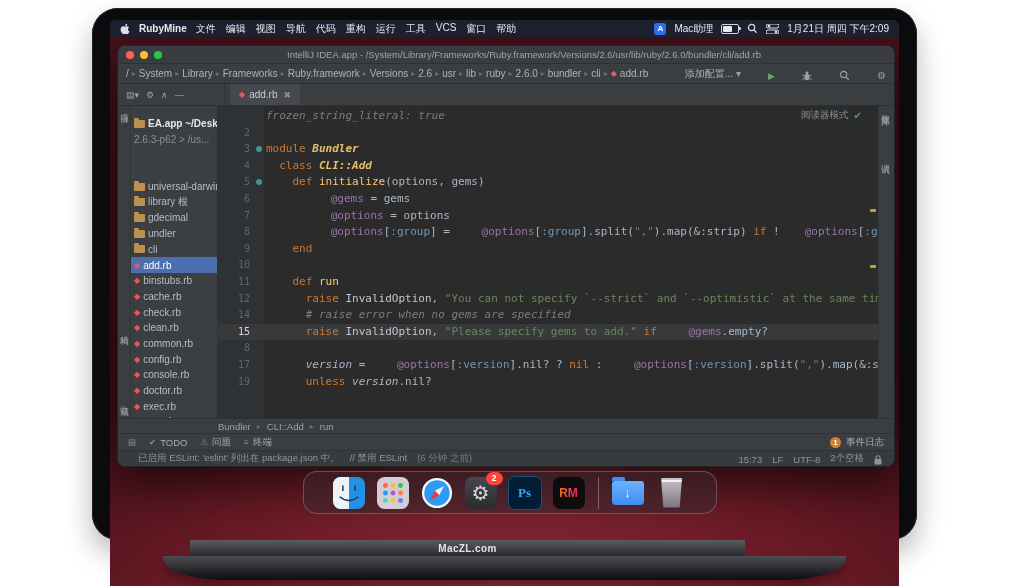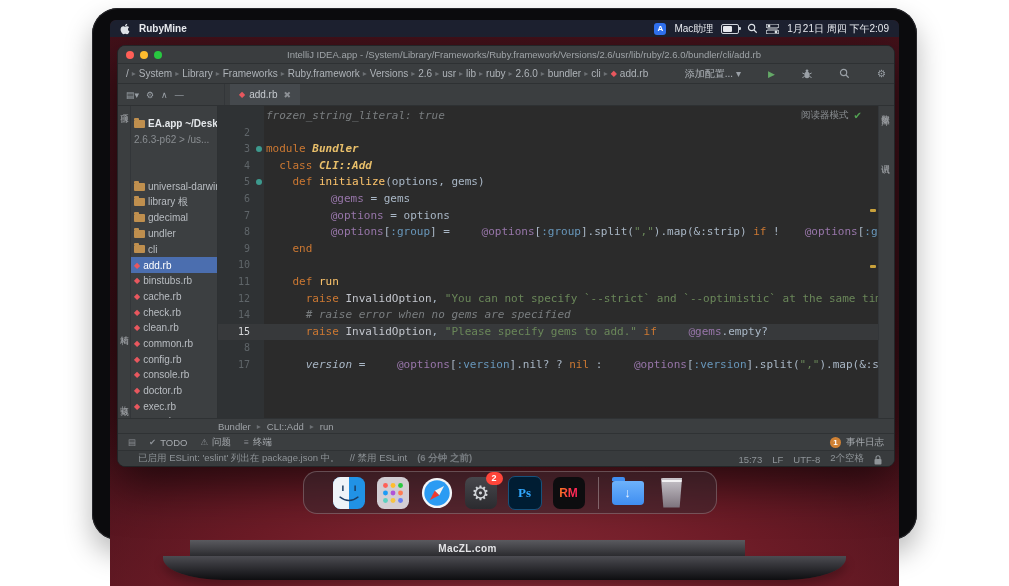--- a/index.html
+++ b/index.html
@@ -36,21 +36,21 @@
   .titlebar{height:17px;background:#3a3d3f;display:flex;align-items:center;padding:0 8px;flex:none;border-bottom:1px solid #2e3133;}
   .lights{display:flex;gap:6px;flex:none;}
   .light{width:8px;height:8px;border-radius:50%;}
   .l-close{background:#ff5f57}.l-min{background:#febc2e}.l-zoom{background:#28c840}
   .wtitle{flex:1;text-align:center;font-size:9.5px;color:#9fa4a8;white-space:nowrap;overflow:hidden;text-overflow:ellipsis;padding:0 10px;}
   .navbar{height:19px;background:#3b3e40;border-bottom:1px solid #2e3133;display:flex;align-items:center;
           padding:0 8px;font-size:10px;flex:none;}
   .crumbs{display:flex;align-items:center;gap:3px;white-space:nowrap;overflow:hidden;flex:1;}
   .crumb{color:#aeb3b8;}
   .csep{color:#6c7074;font-size:8px;}
-  .nav-actions{display:flex;align-items:center;gap:27px;flex:none;margin-left:8px;}
+  .nav-actions{display:flex;align-items:flex-end;gap:27px;flex:none;margin-left:8px;}
   .runcfg{display:flex;align-items:center;gap:3px;color:#aeb3b8;}
   .play{color:#64a867;font-size:9px;}
   .navico{color:#9aa0a6;font-size:10px;line-height:1;}
   .tabrow{height:21px;background:#3b3e40;border-bottom:1px solid #2e3133;display:flex;align-items:stretch;flex:none;}
   .panel-tools{width:98px;flex:none;display:flex;align-items:center;gap:7px;padding-left:8px;color:#9aa0a6;font-size:9px;border-right:1px solid #333639;}
   .tab{display:flex;align-items:center;gap:4px;padding:0 9px;background:#45494d;color:#c6cacf;font-size:10px;margin-left:5px;}
   .rubyico{color:#e8575e;font-size:8px;}
   .tabclose{color:#8d9196;font-size:9px;margin-left:2px;}
   
   .main{flex:1;display:flex;min-height:0;}
@@ -97,21 +97,21 @@
   .toolrow{height:16px;background:#3b3e40;border-top:1px solid #2f3234;display:flex;align-items:center;
            font-size:9.5px;color:#a7abaf;padding:0 10px;gap:13px;flex:none;}
   .trit{display:flex;align-items:center;gap:4px;}
   .mini{font-size:8.5px;color:#8d9196;}
   .tr-right{margin-left:auto;display:flex;align-items:center;gap:5px;}
   .evbadge{width:11px;height:11px;border-radius:50%;background:#cf8134;color:#fff;font-size:8px;
            display:inline-flex;align-items:center;justify-content:center;font-weight:bold;}
   .statusrow{height:15px;background:#383b3d;border-top:1px solid #2f3234;display:flex;align-items:center;
              font-size:9.5px;color:#8f9498;padding:0 12px 0 20px;gap:10px;flex:none;}
   .st-right{margin-left:auto;display:flex;align-items:flex-end;gap:10px;}
-  .sttime{color:#787d81;font-weight:bold;}
+  .sttime{color:#787d81;}
   
   .dock{position:absolute;left:193px;top:451px;width:412px;height:41px;border-radius:14px;
         background:rgba(58,40,48,.55);border:1px solid rgba(255,255,255,.22);
         display:flex;align-items:center;justify-content:center;gap:10px;z-index:20;}
   .dock-icon{width:34px;height:34px;position:relative;display:flex;align-items:center;justify-content:center;}
   .dock-sep{width:1px;height:32px;background:rgba(255,255,255,.3);margin:0 2px;}
   .gearbox{width:32px;height:32px;border-radius:7px;background:linear-gradient(#47474c,#2b2b2f);
            display:flex;align-items:center;justify-content:center;color:#d2d5d9;font-size:20px;}
   .psq{width:32px;height:32px;border-radius:7px;background:#001d33;border:1px solid #17527c;
        display:flex;align-items:center;justify-content:center;color:#31a8ff;font-size:13px;font-weight:bold;font-family:Liberation Serif, serif;}
@@ -134,20 +134,33 @@
   <div class="bezel">
     <div class="screen">
 
       <div class="menubar">
         <span style="display:inline-flex;">
           <svg width="10" height="12" viewBox="0 0 384 512">
               <path fill="#dde1e6" d="M318.7 268.7c-.2-36.7 16.4-64.4 50-84.8-18.8-26.9-47.2-41.7-84.7-44.6-35.5-2.8-74.3 20.7-88.5 20.7-15 0-49.4-19.7-76.4-19.7C63.3 141.2 4 184.8 4 273.5q0 39.3 14.4 81.2c12.8 36.7 59 126.7 107.2 125.2 25.2-.6 43-17.9 75.8-17.9 31.8 0 48.3 17.9 76.4 17.9 48.6-.7 90.4-82.5 102.6-119.3-65.2-30.7-61.7-90-61.7-91.9zm-56.6-164.2c27.3-32.4 24.8-61.9 24-72.5-24.1 1.4-52 16.4-67.9 34.9-17.5 19.8-27.8 44.3-25.6 71.9 26.1 2 49.9-11.4 69.5-34.3z"></path>
             </svg>
         </span>
         <span class="appname">RubyMine</span>
+        <span class="menus">
+            <span>文件</span>
+            <span>编辑</span>
+            <span>视图</span>
+            <span>导航</span>
+            <span>代码</span>
+            <span>重构</span>
+            <span>运行</span>
+            <span>工具</span>
+            <span>VCS</span>
+            <span>窗口</span>
+            <span>帮助</span>
+          </span>
         <span class="mb-right">
           <span class="asst-ico">A</span>
           <span>Mac助理</span>
           <span class="batt"></span>
           <span style="display:inline-flex;">
             <svg width="11" height="11" viewBox="0 0 12 12">
                 <circle cx="5" cy="5" r="3.4" fill="none" stroke="#dde1e6" stroke-width="1.3"></circle>
                 <line x1="7.6" y1="7.6" x2="10.6" y2="10.6" stroke="#dde1e6" stroke-width="1.3"></line>
               </svg>
           </span>
@@ -411,20 +424,25 @@
                 </div>
                 <div class="code-row">
                   <span class="gutter">8</span>
                   <span class="fold"></span>
                   <span class="ctext"></span>
                 </div>
                 <div class="code-row">
                   <span class="gutter">17</span>
                   <span class="fold"></span>
                   <span class="ctext"><span class="tk-pl">      </span><span class="tk-lv">version</span><span class="tk-pl"> = </span><span class="tk-iv">@options</span><span class="tk-pl">[</span><span class="tk-sy">:version</span><span class="tk-pl">].nil? ? </span><span class="tk-kw">nil</span><span class="tk-pl"> : </span><span class="tk-iv">@options</span><span class="tk-pl">[</span><span class="tk-sy">:version</span><span class="tk-pl">].split(</span><span class="tk-st">","</span><span class="tk-pl">).map(&amp;:strip)</span></span>
+                </div>
+                <div class="code-row">
+                  <span class="gutter">19</span>
+                  <span class="fold"></span>
+                  <span class="ctext"><span class="tk-pl">      </span><span class="tk-kw">unless </span><span class="tk-lv">version</span><span class="tk-pl">.nil?</span></span>
                 </div>
               </div>
             <div class="stripe">
                 <span class="smark" style="top: 33%; background: rgb(201, 161, 59);"></span>
                 <span class="smark" style="top: 51%; background: rgb(201, 161, 59);"></span>
               </div>
           </div>
           <div class="rstrip">
               <span class="vlabel" style="top: 2px;">数据库</span>
               <span class="vlabel" style="top: 52px;">调试</span>

